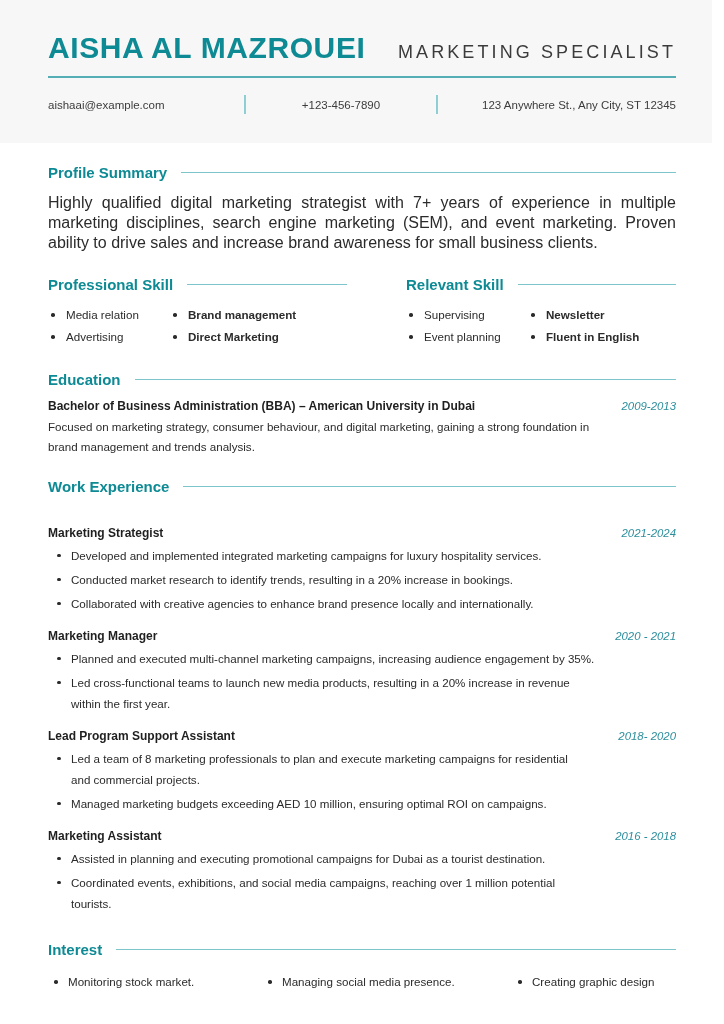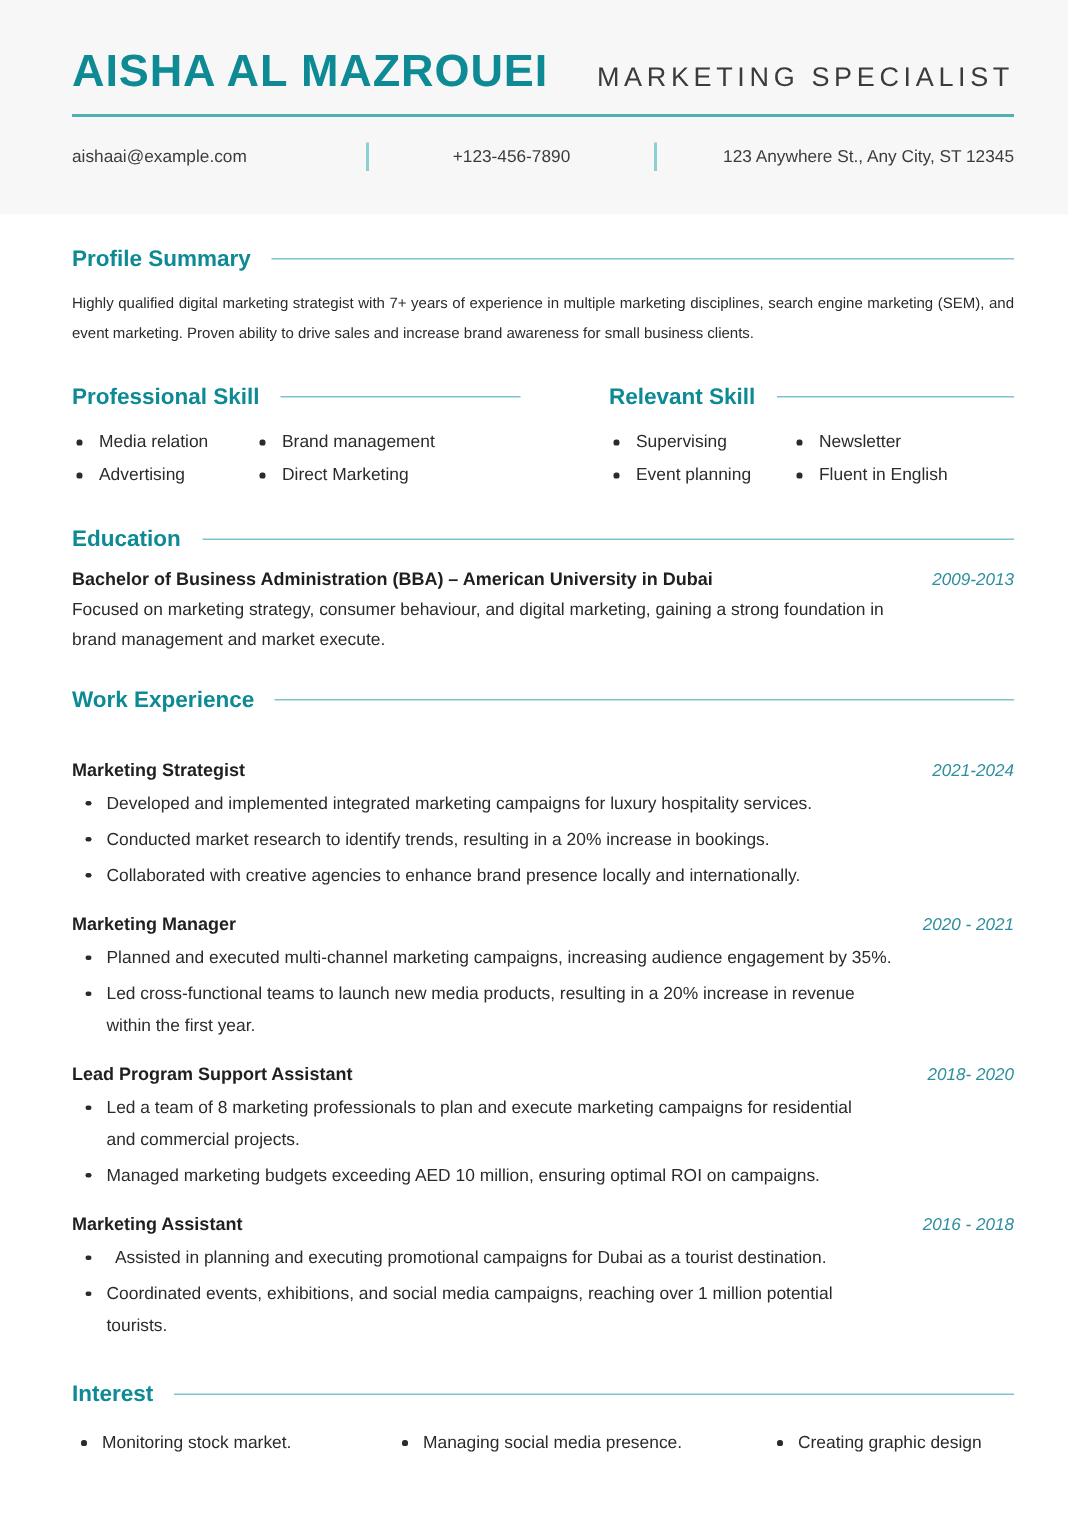--- a/index.html
+++ b/index.html
@@ -113,21 +113,21 @@
     line-height: 1;
   }
   .sec-line {
     flex: 1;
     height: 1.5px;
     background: #7cc5cb;
   }
 
   .summary-text {
     margin-top: 13px;
-    font-size: 10px;
+    font-size: 16px;
     line-height: 20px;
     color: #2b2b2b;
     text-align: justify;
   }
 
   
   .skills-wrap {
     display: flex;
     margin-top: 24px;
   }
@@ -137,21 +137,21 @@
     display: flex;
     align-items: center;
     gap: 14px;
   }
   .skill-head .sec-line { max-width: 160px; }
   .skill-cols {
     display: flex;
     margin-top: 12px;
   }
   .skill-col-a { width: 122px; }
-  .skill-col-b { flex: 1; }
+  .skill-col-b { flex: 1; font-weight: bold; }
   ul.plain {
     list-style: none;
     margin: 0;
     padding: 0;
   }
   ul.plain li {
     position: relative;
     padding-left: 18px;
     font-size: 11.6px;
     line-height: 22px;
@@ -319,21 +319,21 @@
     <div class="section" style="margin-top:24px;">
       <div class="sec-head">
         <div class="sec-title">Education</div>
         <div class="sec-line"></div>
       </div>
       <div class="entry">
         <div class="entry-head">
           <div class="entry-title">Bachelor of Business Administration (BBA) – American University in Dubai</div>
           <div class="entry-date">2009-2013</div>
         </div>
-        <div class="entry-desc">Focused on marketing strategy, consumer behaviour, and digital marketing, gaining a strong foundation in brand management and market execute.</div>
+        <div class="entry-desc">Focused on marketing strategy, consumer behaviour, and digital marketing, gaining a strong foundation in brand management and trends analysis.</div>
       </div>
     </div>
 
     <div class="section" style="margin-top:22px;">
       <div class="sec-head">
         <div class="sec-title">Work Experience</div>
         <div class="sec-line"></div>
       </div>
 
       <div class="entry" style="margin-top:32px;">
@@ -369,21 +369,21 @@
           <li>Managed marketing budgets exceeding AED 10 million, ensuring optimal ROI on campaigns.</li>
         </ul>
       </div>
 
       <div class="entry" style="margin-top:15px;">
         <div class="entry-head">
           <div class="entry-title">Marketing Assistant</div>
           <div class="entry-date">2016 - 2018</div>
         </div>
         <ul class="bullets">
-          <li style="max-width:480px;text-align:right;">Assisted in planning and executing promotional campaigns for Dubai as a tourist destination.</li>
+          <li style="max-width:480px;">Assisted in planning and executing promotional campaigns for Dubai as a tourist destination.</li>
           <li style="max-width:500px;">Coordinated events, exhibitions, and social media campaigns, reaching over 1 million potential tourists.</li>
         </ul>
       </div>
     </div>
 
     <div class="section" style="margin-top:28px;">
       <div class="sec-head">
         <div class="sec-title">Interest</div>
         <div class="sec-line"></div>
       </div>

